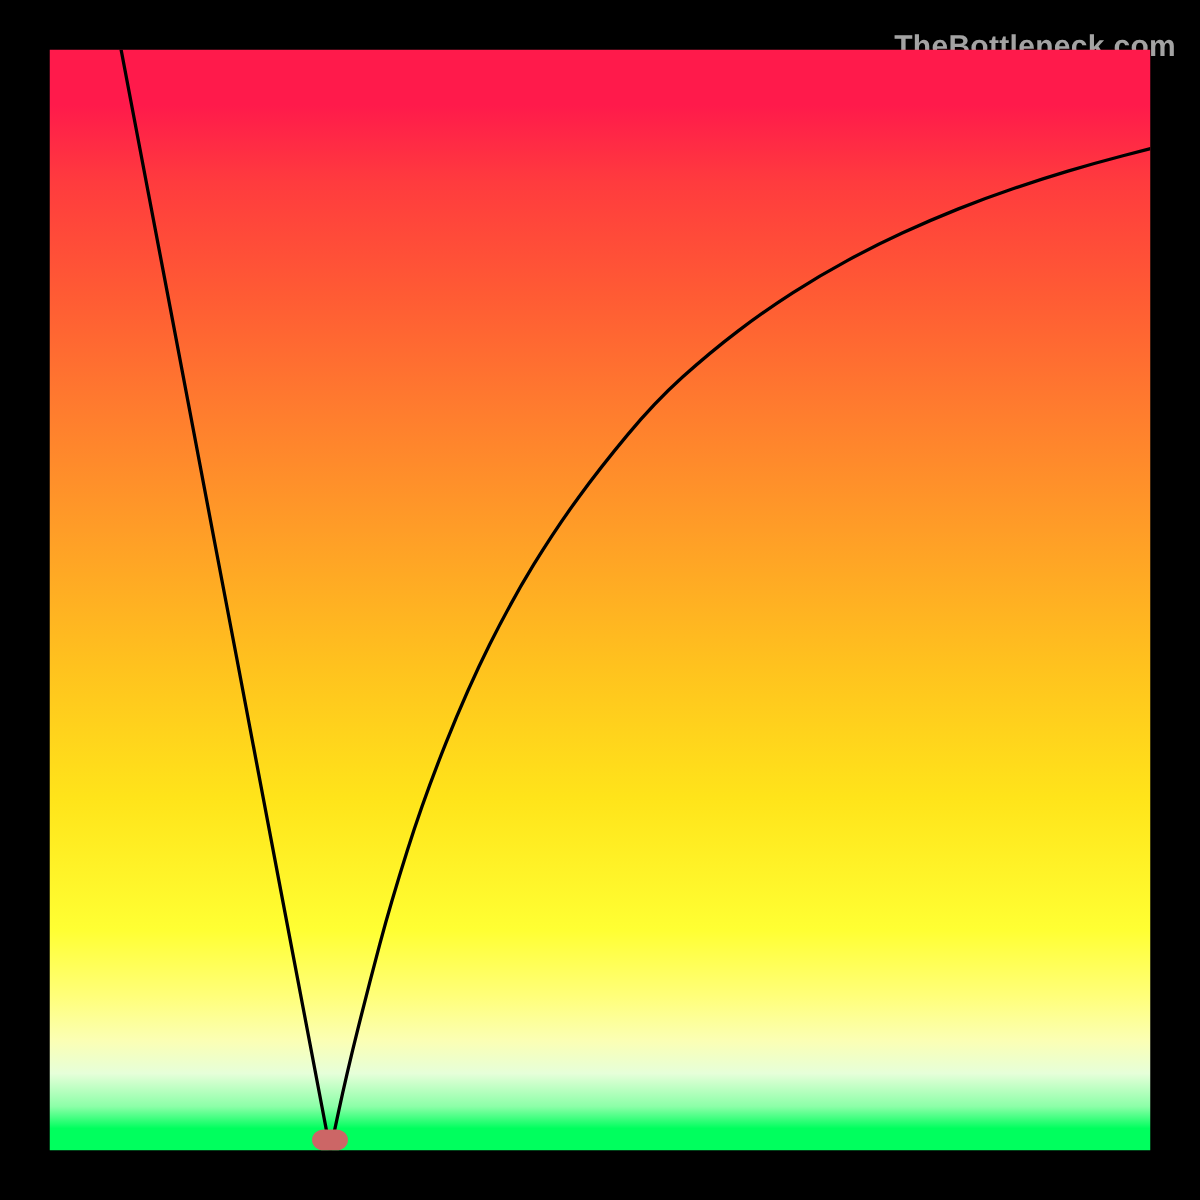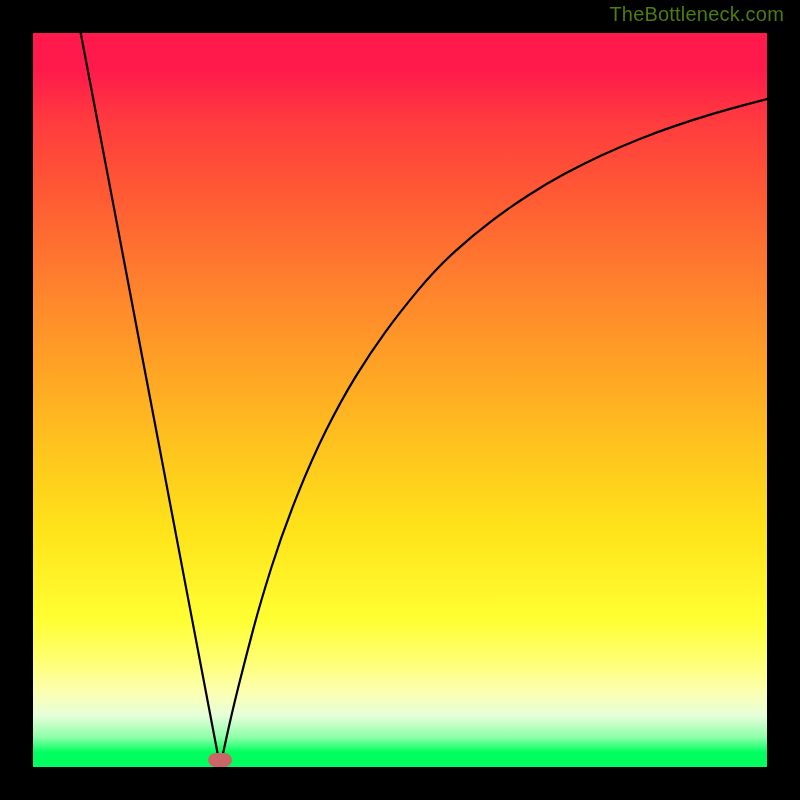--- a/index.html
+++ b/index.html
@@ -44,25 +44,25 @@
       #ffff7a 86%,
       #fbffb4 90%,
       #e6ffd9 93%,
       #8cffa8 96%,
       #00ff5e 98%,
       #00ff5e 100%
     );
   }
   .watermark {
     position: absolute;
-    top: 3px;
+    top: 20px;
     right: 16px;
-    color: #4d7c0f;
+    color: #a3a3a3;
     font-size: 20px;
-    font-weight: 400;
+    font-weight: 700;
     letter-spacing: 0.2px;
     user-select: none;
   }
   svg.curve {
     position: absolute;
     inset: 0;
   }
   .marker {
     position: absolute;
     width: 24px;

